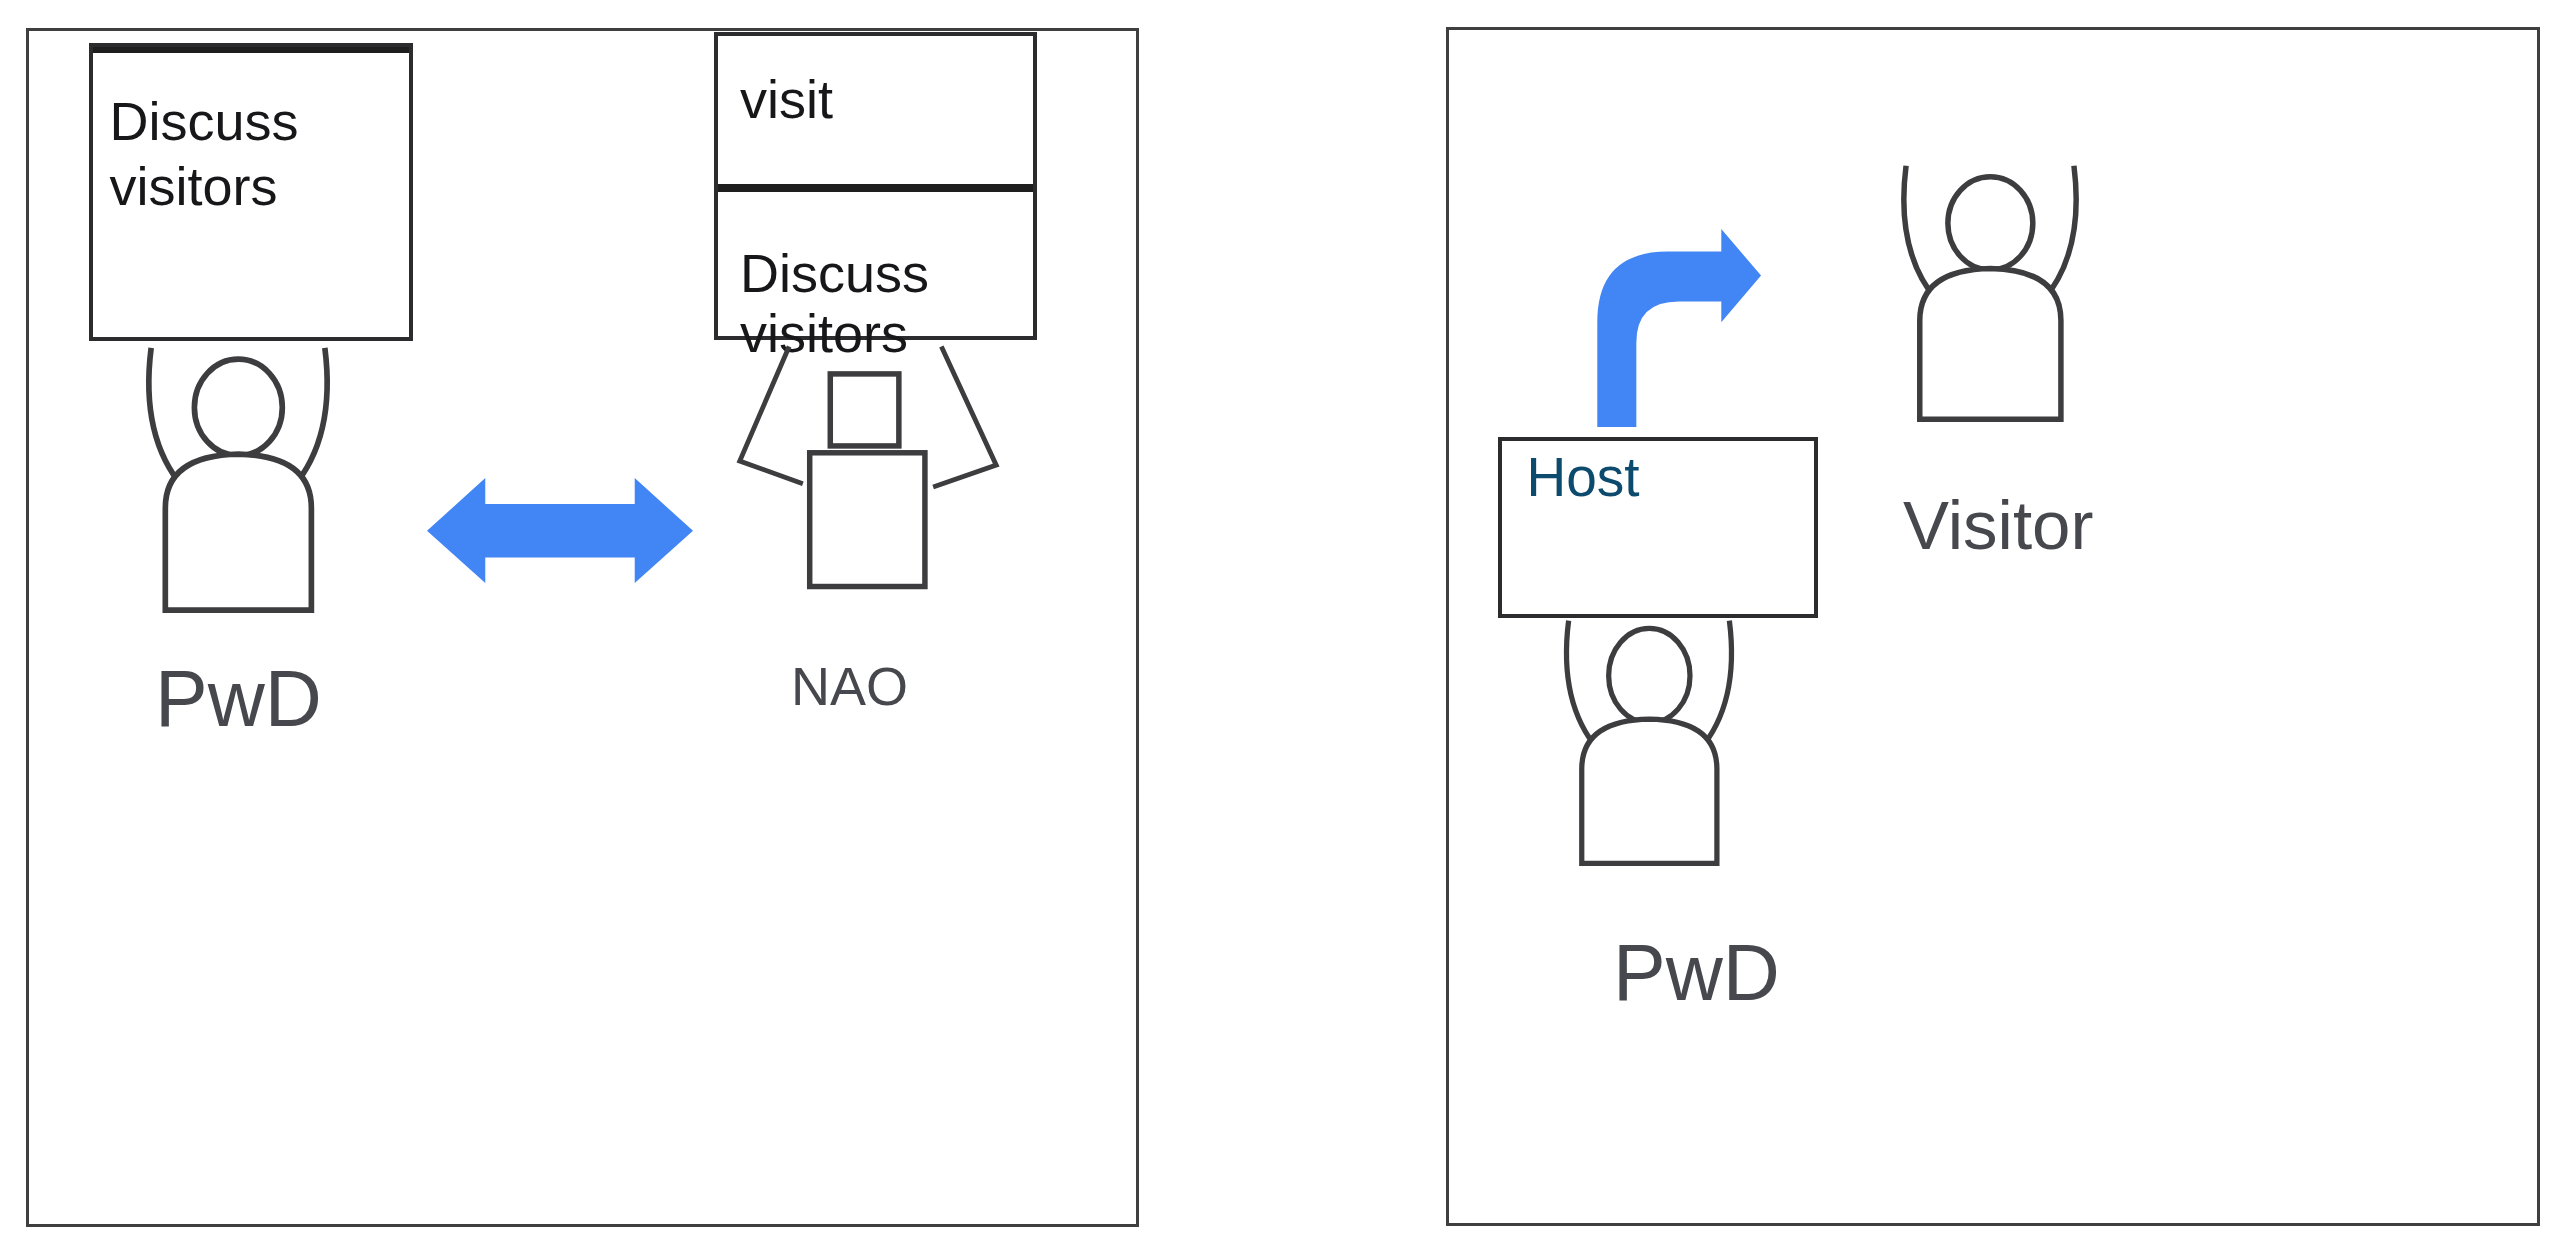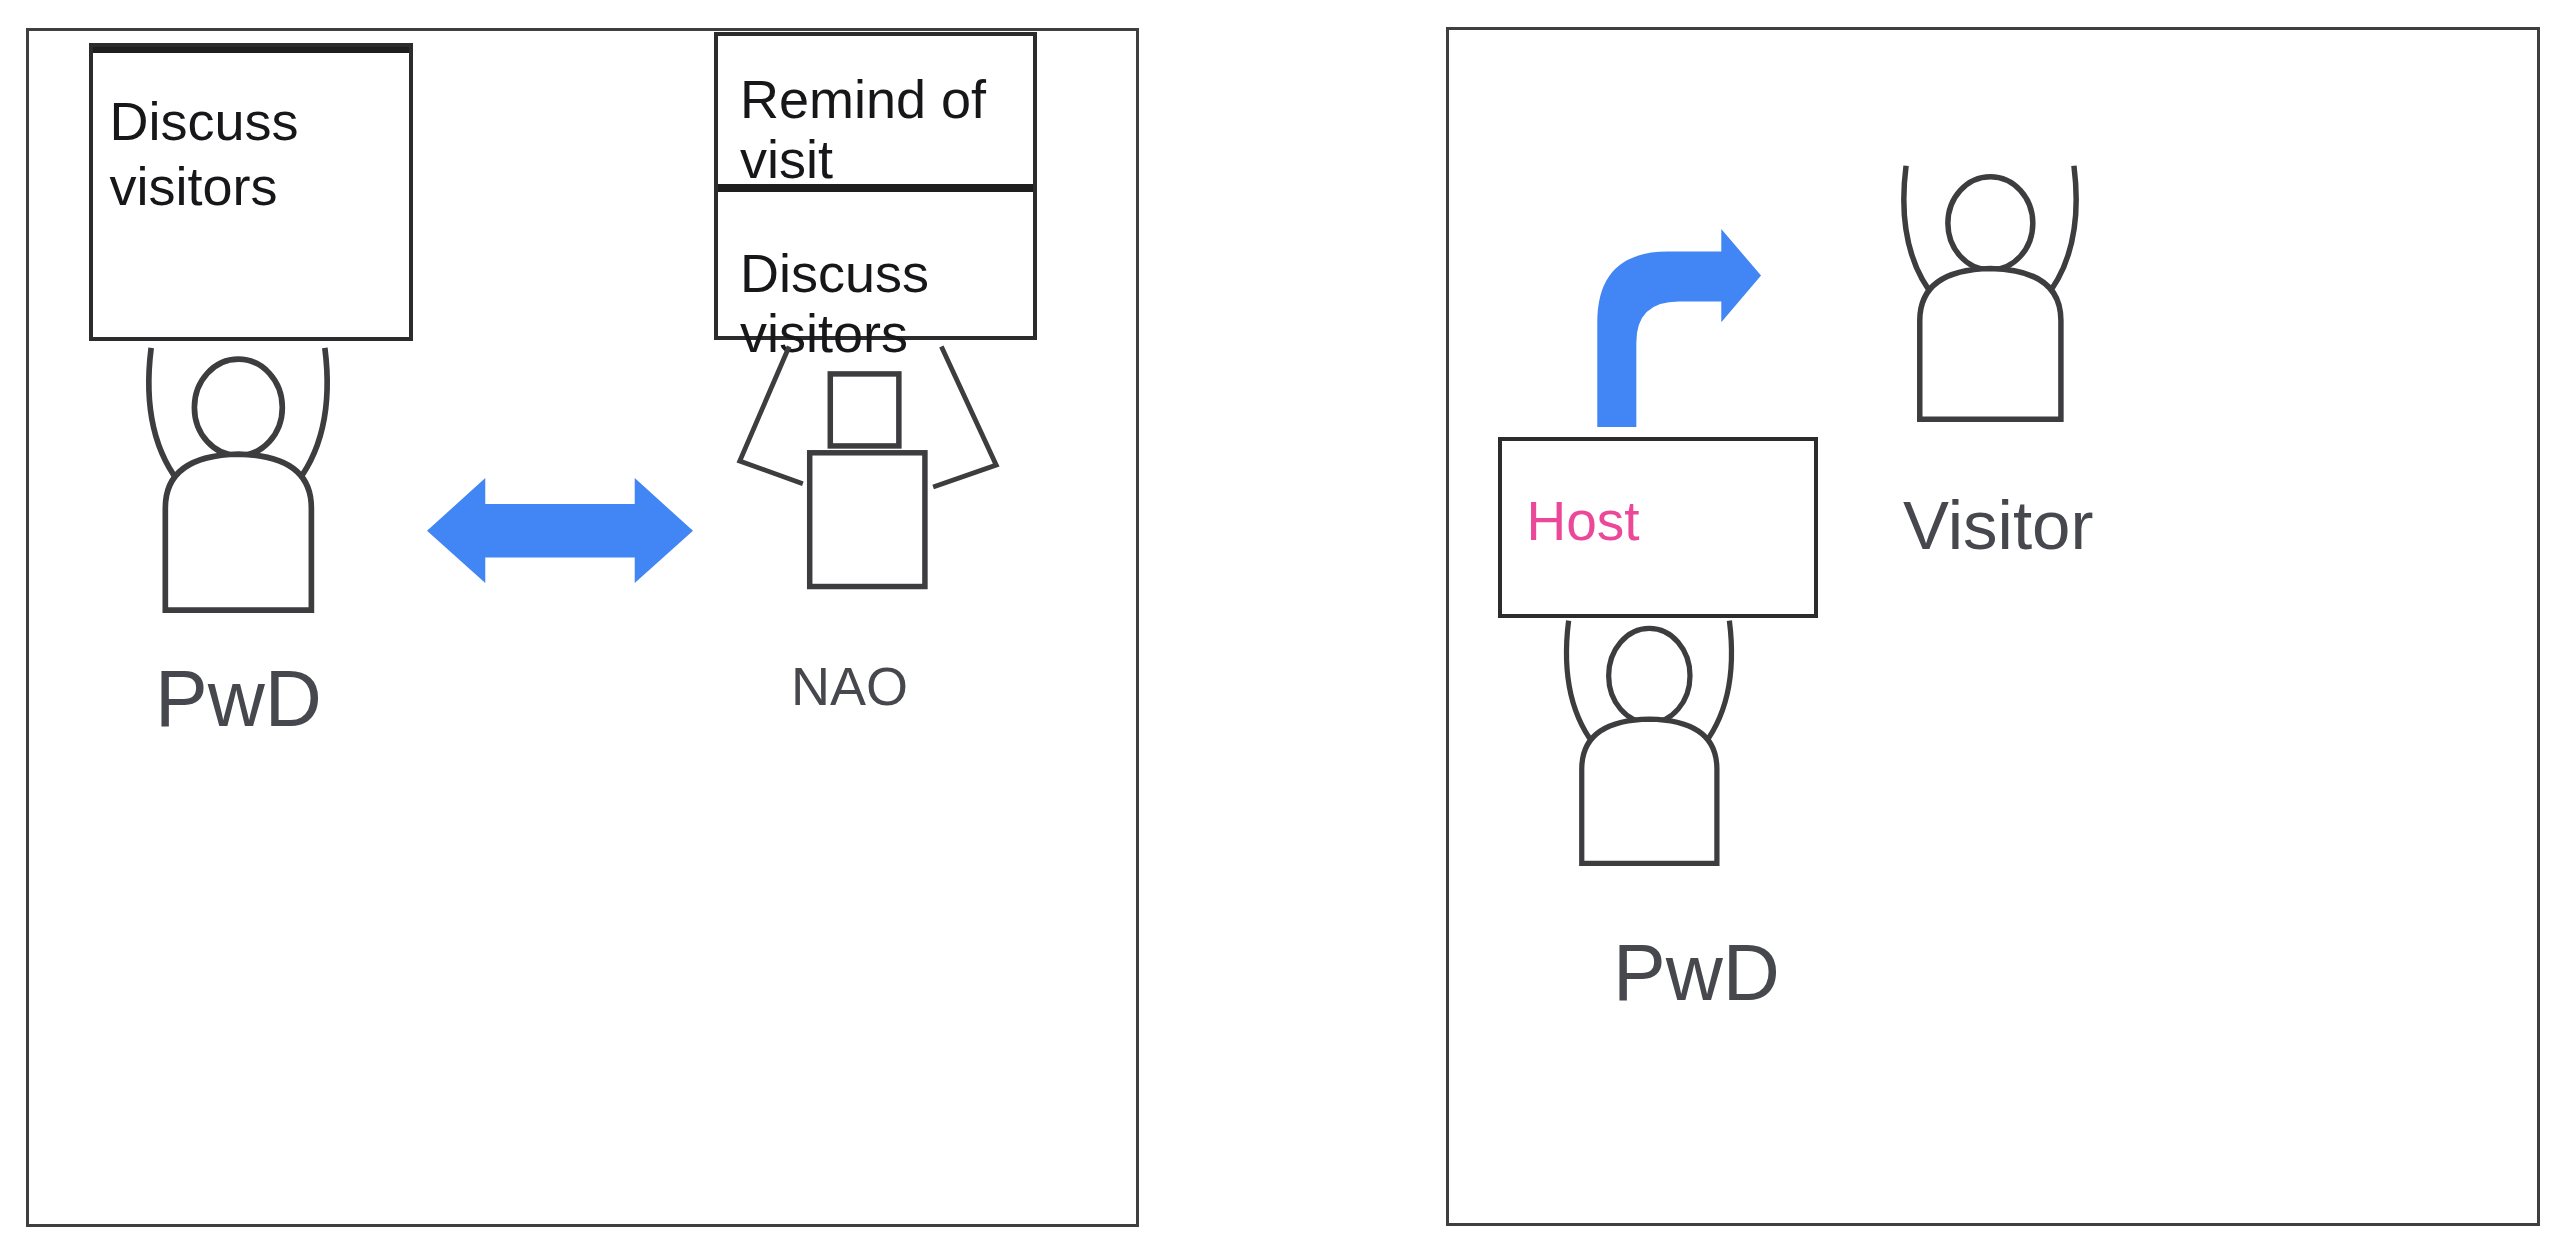--- a/index.html
+++ b/index.html
@@ -40,21 +40,21 @@
   #pwd-sign .sign-bottom{padding:36px 6.9px 0 16.5px;color:#17171a;line-height:65px;}
 
   #nao-sign .sign-top{
     height:148px;padding:33px 6.9px 0 22px;
     color:#17171a;line-height:60px;overflow:hidden;
   }
   #nao-sign .sign-divider{height:8.2px;background:#1e1e1e;position:relative;}
   #nao-sign .sign-bottom{padding:51px 6.9px 0 22px;color:#17171a;line-height:60px;}
 
   #host-sign .sign-single{
-    padding:1.4px 5.5px 0 5.5px;color:#ec4899;line-height:71px;font-size:55px;margin-top:44px;
+    padding:1.4px 5.5px 0 5.5px;color:#0c4a6e;line-height:71px;font-size:55px;
   }
   #host-sign .host-line-1{margin-left:19px;}
 
   .figure-label{
     position:absolute;
     color:#47484d;
     line-height:1;
     white-space:nowrap;
     text-align:center;
   }
@@ -82,21 +82,20 @@
   <div class="signbox" id="pwd-sign">
     <div class="sign-divider"></div>
     <div class="sign-section sign-bottom">
       <span class="sign-line">Discuss</span>
       <span class="sign-line">visitors</span>
     </div>
   </div>
 
   <div class="signbox" id="nao-sign">
     <div class="sign-section sign-top">
-      <span class="sign-line">Remind of</span>
       <span class="sign-line">visit</span>
     </div>
     <div class="sign-divider"></div>
     <div class="sign-section sign-bottom">
       <span class="sign-line">Discuss</span>
       <span class="sign-line">visitors</span>
     </div>
   </div>
 
   <svg class="icon-svg" id="person-pwd-left" viewBox="0 0 265 378">

